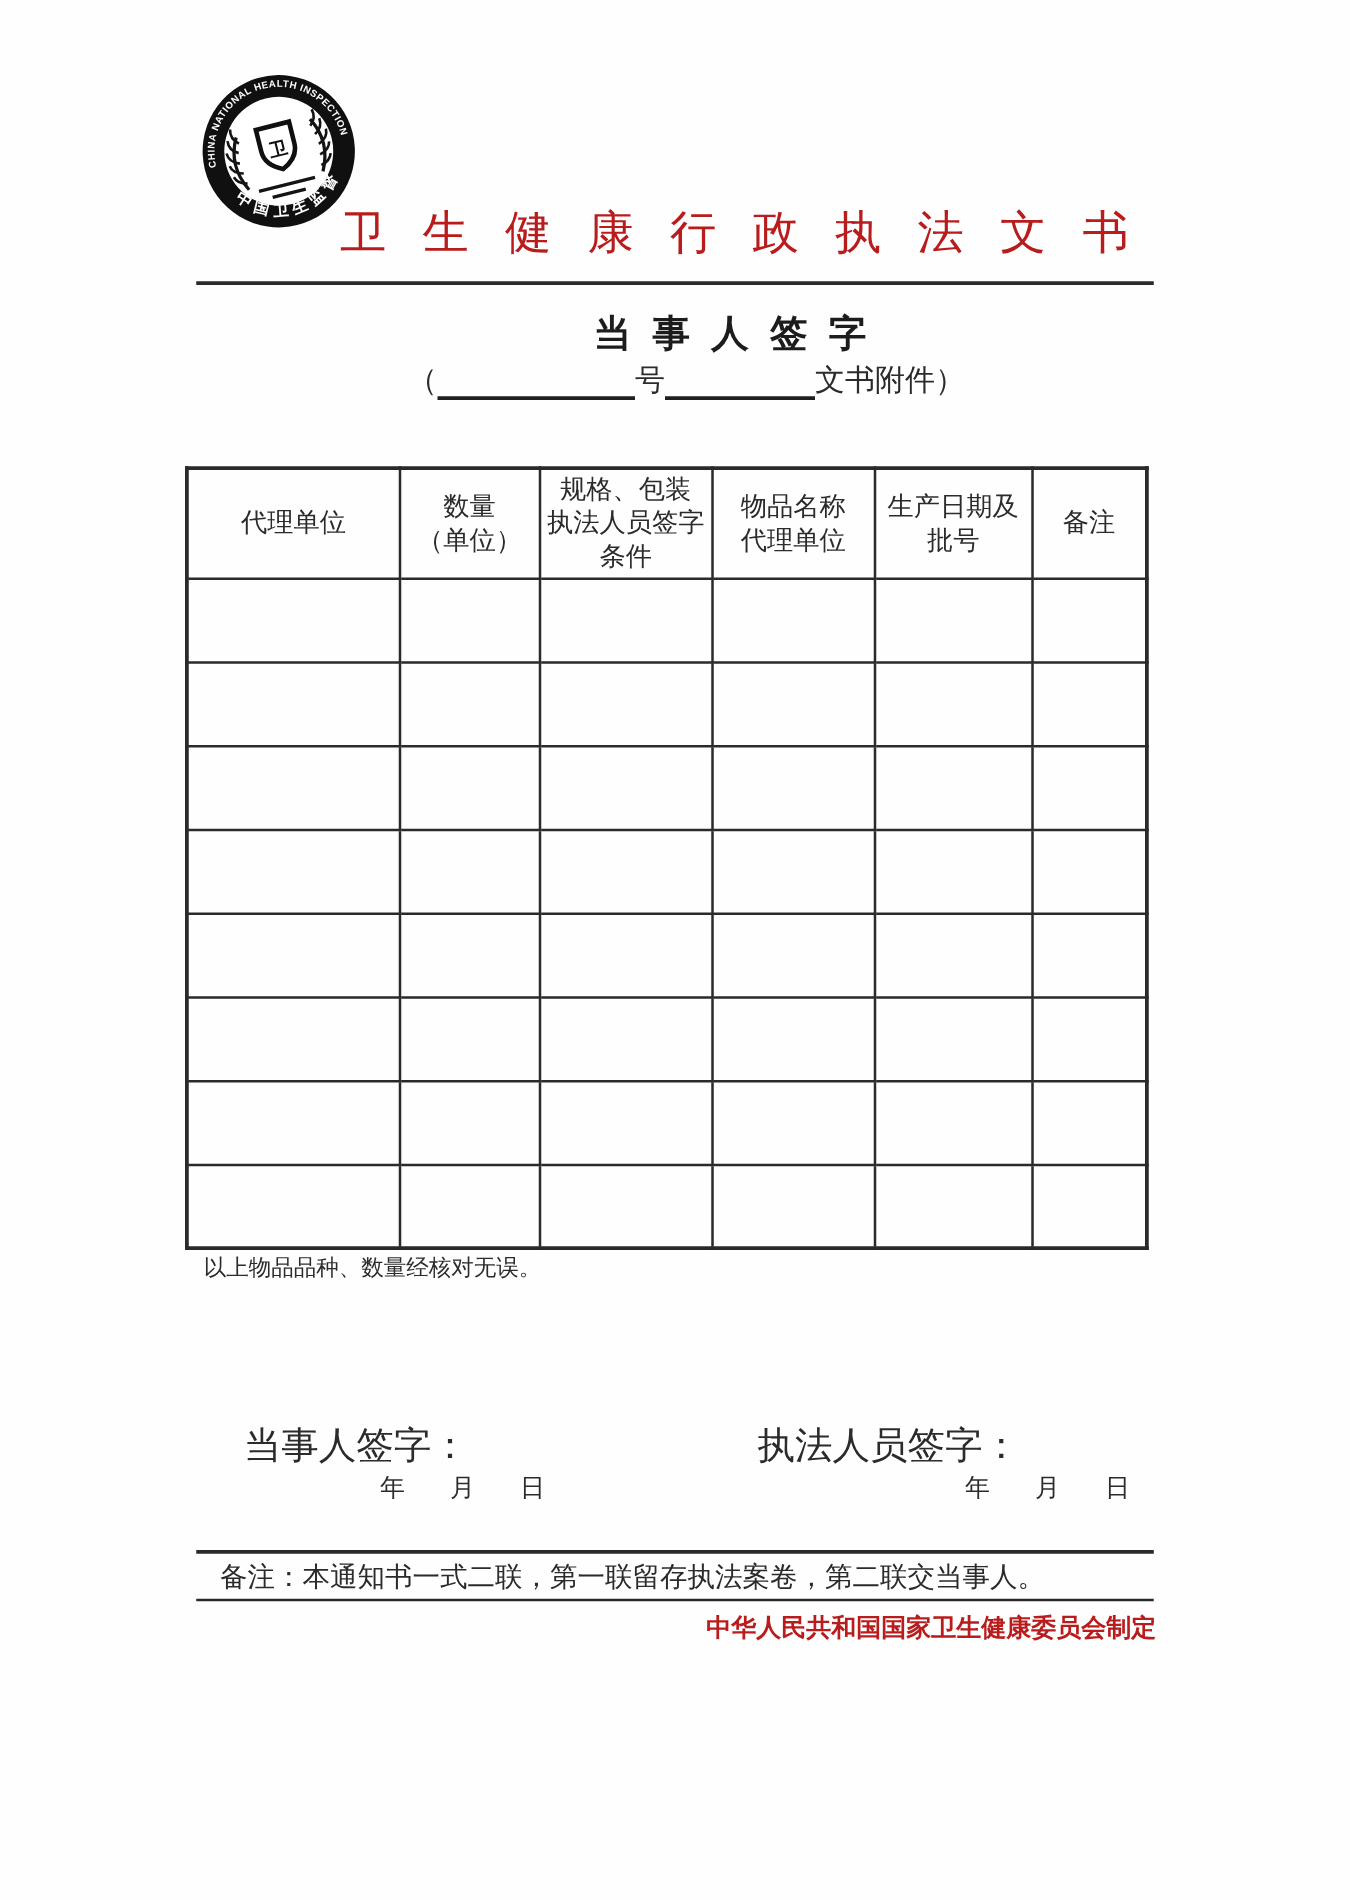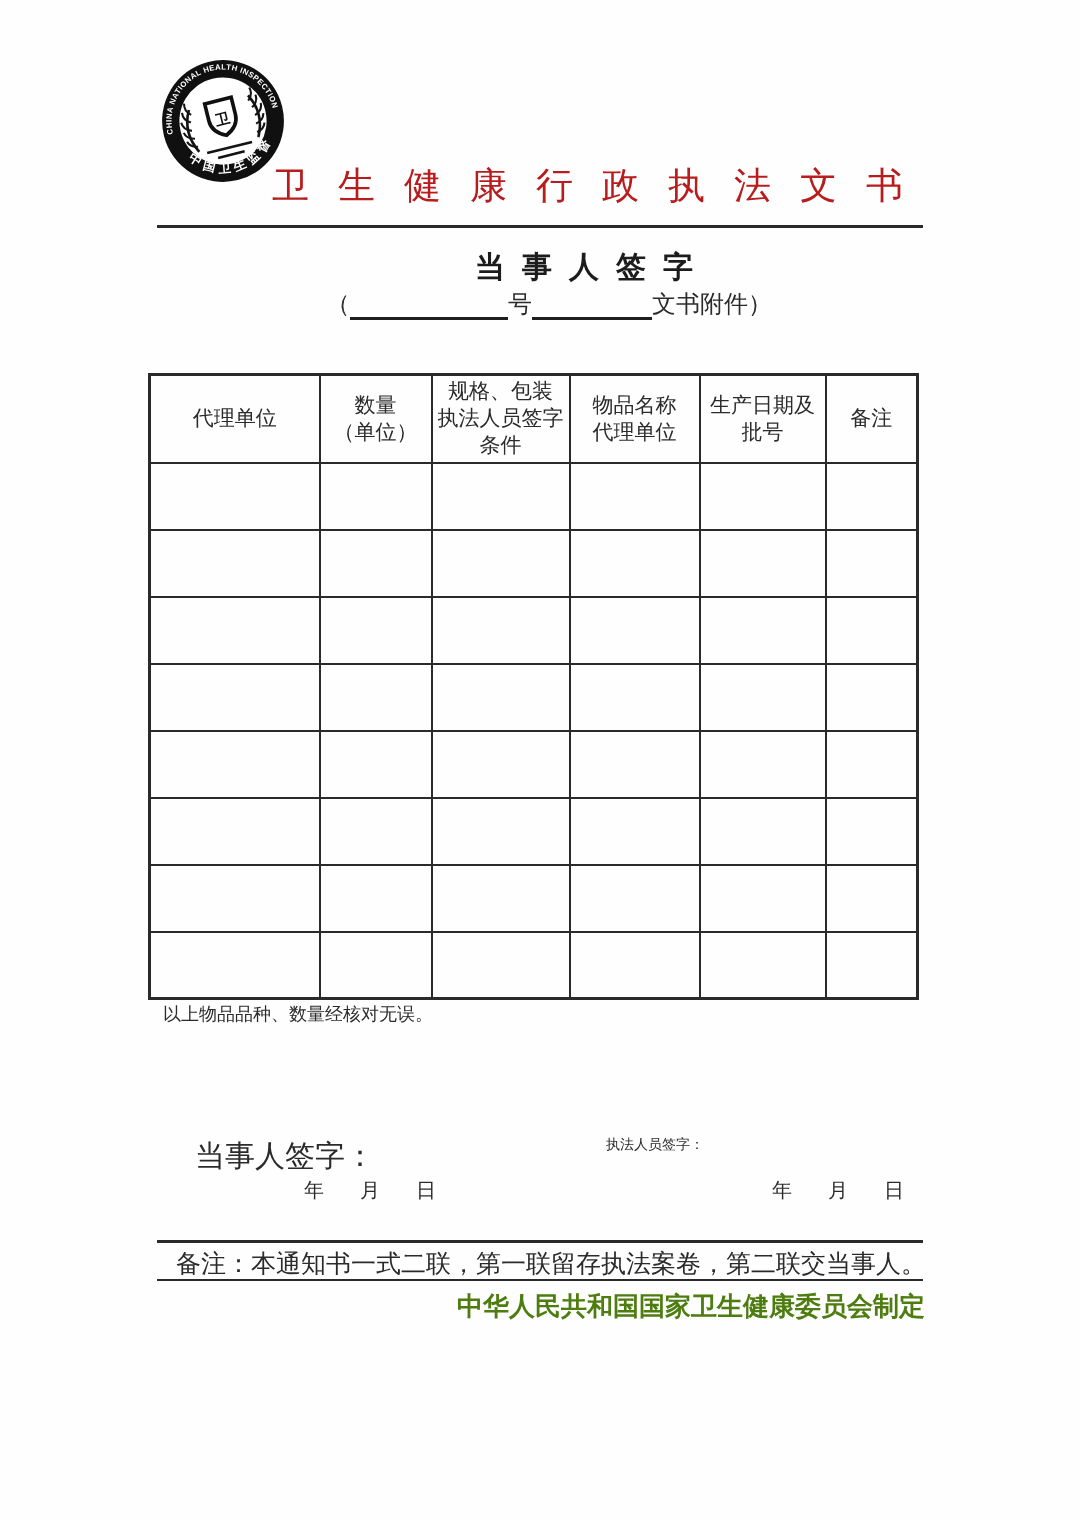--- a/index.html
+++ b/index.html
@@ -30,29 +30,29 @@
   }
   .items-table th,.items-table td{border:2px solid #2a2a2a;padding:0;vertical-align:middle;}
   .items-table thead tr{height:88px;}
   .items-table tbody tr{height:67px;}
   .items-table th{
     font-weight:400;font-size:21px;line-height:27px;text-align:center;color:#2b2b2b;
     white-space:pre-line;
   }
   .verify-note{position:absolute;left:163px;top:1002px;font-size:18px;color:#2b2b2b;}
   .sig-label-party{position:absolute;left:163px;top:1136px;font-size:30px;color:#2b2b2b;margin-left:32px;}
-  .sig-label-officer{position:absolute;left:606px;top:1136px;font-size:14px;color:#2b2b2b;}
+  .sig-label-officer{position:absolute;left:606px;top:1136px;font-size:30px;color:#2b2b2b;}
   .date-line{position:absolute;top:1177px;font-size:20px;letter-spacing:8px;color:#2b2b2b;white-space:nowrap;}
   .date-left{left:304px;}
   .date-right{left:772px;}
   .foot-rule-1{position:absolute;left:157px;top:1240px;width:766px;height:3px;background:#2a2a2a;}
-  .foot-note{position:absolute;left:176px;top:1247px;font-size:25px;color:#2b2b2b;white-space:nowrap;}
+  .foot-note{position:absolute;left:176px;top:1247px;font-size:22px;color:#2b2b2b;white-space:nowrap;}
   .foot-rule-2{position:absolute;left:157px;top:1279px;width:766px;height:2px;background:#2a2a2a;}
   .issuer{
-    position:absolute;right:155px;top:1289px;font-size:26px;font-weight:700;color:#4d7c0f;
+    position:absolute;right:155px;top:1289px;font-size:20px;font-weight:700;color:#b91c1c;
     font-family:"Liberation Sans","DejaVu Sans",sans-serif;white-space:nowrap;
   }
   col.c1{width:170px}col.c2{width:112px}col.c3{width:138px}
   col.c4{width:130px}col.c5{width:126px}col.c6{width:92px}
 </style>
 </head>
 <body>
 
 <div class="page">
 

